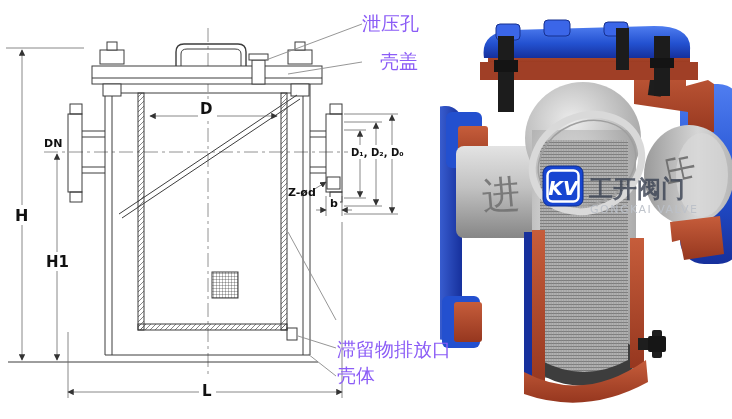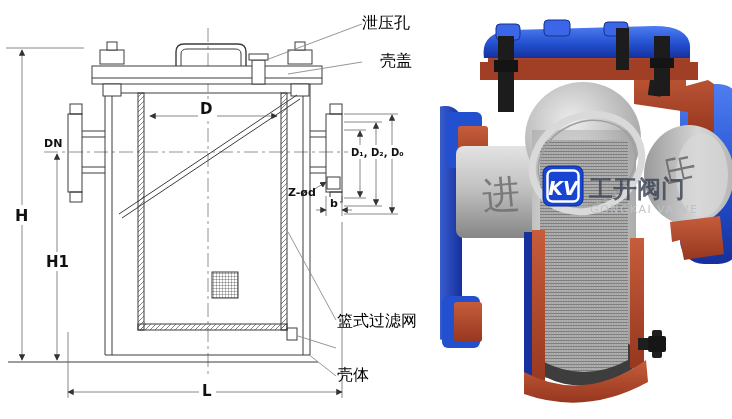--- a/index.html
+++ b/index.html
@@ -1,22 +1,22 @@
 <!DOCTYPE html>
 <html><head>
 <meta charset="utf-8">
 <style>
   html,body{margin:0;padding:0;background:#fff;}
   #stage{position:relative;width:732px;height:419px;background:#fff;overflow:hidden;
          font-family:"Liberation Sans","DejaVu Sans",sans-serif;}
   svg{position:absolute;top:0;}
   #drawing-svg{left:0;}
   #render-svg{left:440px;}
-  .callout{position:absolute;color:#000000;font-family:"Liberation Serif","DejaVu Serif",serif;
-           font-size:16px;white-space:nowrap;line-height:1.1;}
+  .callout{position:absolute;color:#8b5cf6;font-family:"Liberation Serif","DejaVu Serif",serif;
+           font-size:19px;white-space:nowrap;line-height:1.1;}
   .watermark{position:absolute;left:56px;top:197px;font-size:30px;font-weight:bold;
              letter-spacing:2px;color:rgba(168,168,168,0.42);white-space:nowrap;
              font-family:"Liberation Serif","DejaVu Serif",serif;pointer-events:none;}
   .dim{font-family:"DejaVu Sans",sans-serif;font-weight:bold;fill:#111;}
   .lineart{stroke:#3d3d3d;stroke-width:1;fill:none;}
   .thin{stroke:#6a6a6a;stroke-width:0.8;fill:none;}
   .leader{stroke:#8a8a8a;stroke-width:0.9;fill:none;}
   .cl{stroke:#777;stroke-width:0.8;fill:none;stroke-dasharray:14 4 3 4;}
 </style>
 </head>
@@ -261,15 +261,15 @@
       <rect x="107.5" y="170.5" width="31" height="31" rx="5" fill="none" stroke="#ffffff" stroke-width="2.5"></rect>
       <text x="123" y="195" font-size="19" font-weight="bold" font-style="italic" fill="#ffffff" text-anchor="middle" font-family="DejaVu Sans, sans-serif">KV</text>
       <text x="149" y="197" font-size="24" font-weight="bold" fill="#3c4454" opacity="0.82" font-family="Liberation Serif, DejaVu Serif, serif">工开阀门</text>
       <text x="150" y="213" font-size="11" letter-spacing="1.5" fill="#bcc1c9" opacity="0.95" font-family="DejaVu Sans, sans-serif">GONGKAI VALVE</text>
     </g>
   </svg>
 
 
   <div class="callout" style="left:362px;top:14px;">泄压孔</div>
   <div class="callout" style="left:380px;top:52px;">壳盖</div>
-  <div class="callout" style="left:337px;top:312px;">篮式过滤网</div>
+  <div class="callout" style="left:337px;top:340px;">滞留物排放口</div>
   <div class="callout" style="left:337px;top:366px;">壳体</div>
 </div>
 
 </body></html>

